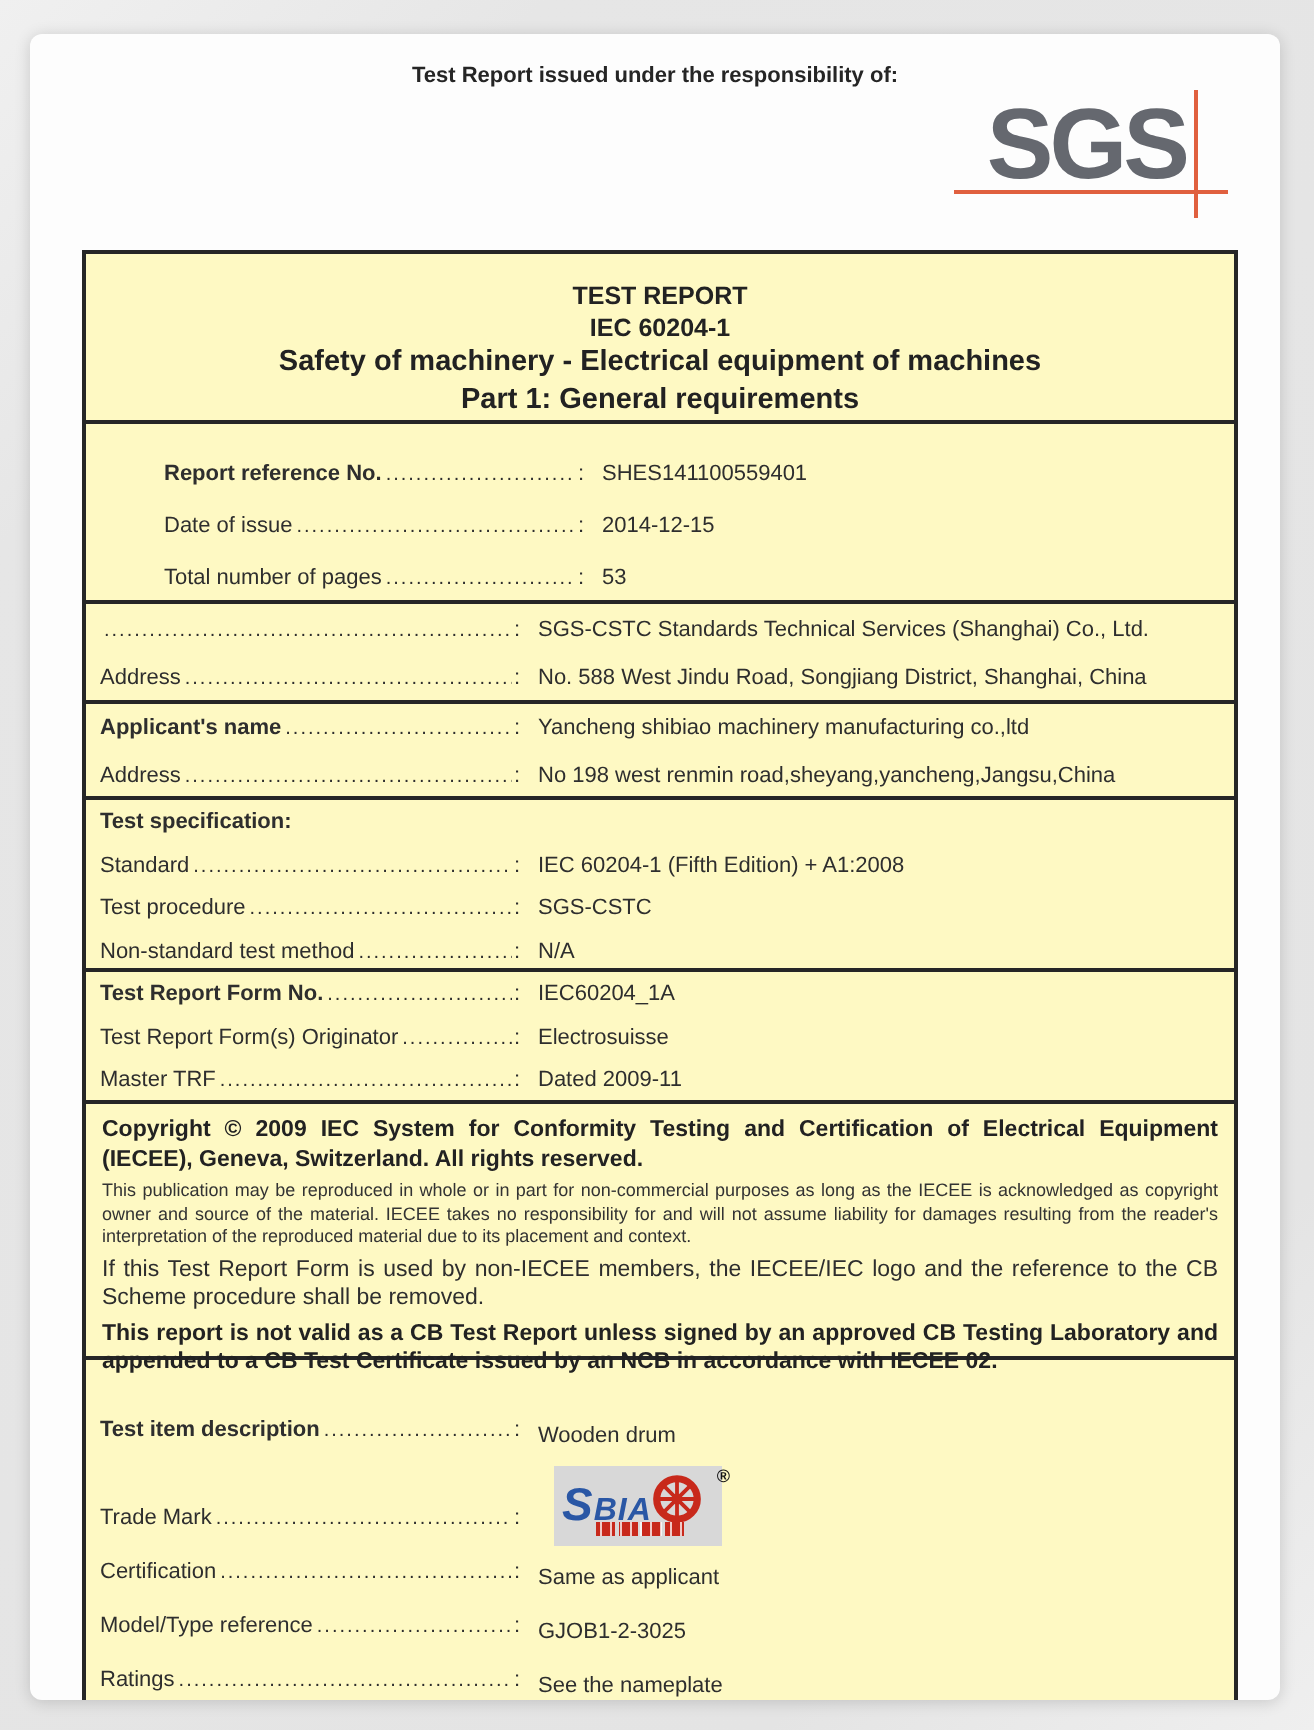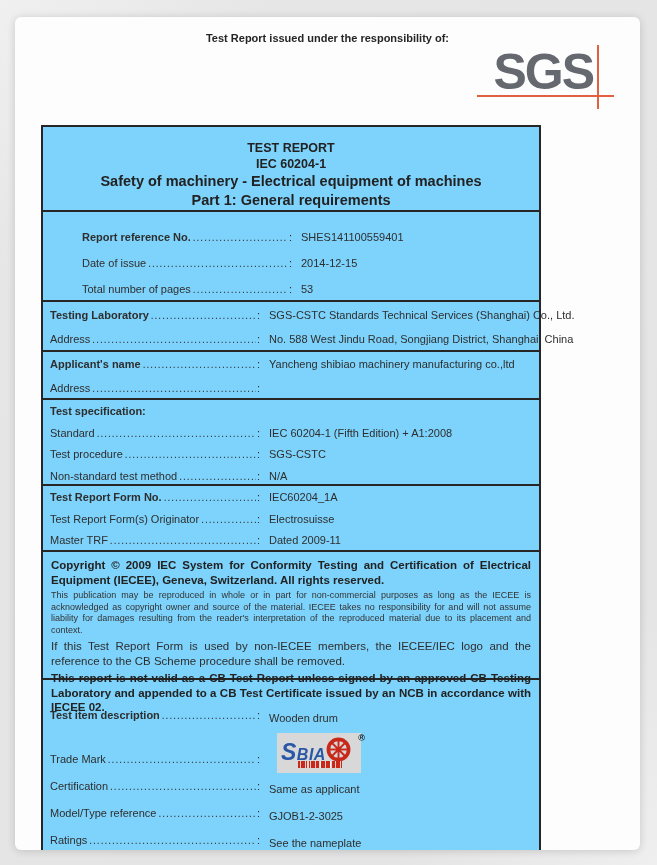--- a/index.html
+++ b/index.html
@@ -24,23 +24,23 @@
   }
   .sgs-text{
     position:absolute;top:30px;right:47px;
     font-size:50px;line-height:1;font-weight:bold;
     letter-spacing:-2px;color:#65686f;
   }
   .sgs-vline{position:absolute;left:582px;top:28px;width:2px;height:64px;}
   .sgs-hline{position:absolute;left:462px;top:78px;width:137px;height:2px;}
   
   .tbl{
-    position:absolute;left:26px;top:108px;width:500px;height:calc(100% - 108px);
+    position:absolute;left:26px;top:108px;width:578px;height:calc(100% - 108px);
     border-left:2px solid #262626;border-right:2px solid #262626;border-top:2px solid #262626;
-    box-sizing:border-box;background:#7dd3fc;
+    box-sizing:border-box;background:#fef9c3;
     display:flex;flex-direction:column;
   }
   .sec{border-bottom:2px solid #262626;box-sizing:border-box;}
   .sec-title{height:96px;text-align:center;padding-top:13px;}
   .t-sm{font-size:12.5px;font-weight:bold;line-height:16px;color:#222;}
   .t-lg{font-size:14.5px;font-weight:bold;line-height:19px;color:#222;}
   .sec1{height:90px;padding-top:12px;}
   .sec2{height:50px;padding-top:1px;}
   .sec3{height:48px;}
   .sec4{height:86px;padding-top:1px;}
@@ -131,21 +131,20 @@
             <span class="leader"></span>
             <span class="colon"></span>
           </div>
         <div class="val">53</div>
       </div>
     </div>
 
     <div class="sec sec2">
       <div class="row b">
         <div class="lbl">
-            <span class="lt">Testing Laboratory</span>
             <span class="leader"></span>
             <span class="colon"></span>
           </div>
         <div class="val">SGS-CSTC Standards Technical Services (Shanghai) Co., Ltd.</div>
       </div>
       <div class="row">
         <div class="lbl">
             <span class="lt">Address</span>
             <span class="leader"></span>
             <span class="colon"></span>
@@ -162,20 +161,21 @@
             <span class="colon"></span>
           </div>
         <div class="val">Yancheng shibiao machinery manufacturing co.,ltd</div>
       </div>
       <div class="row">
         <div class="lbl">
             <span class="lt">Address</span>
             <span class="leader"></span>
             <span class="colon"></span>
           </div>
+        <div class="val">No 198 west renmin road,sheyang,yancheng,Jangsu,China</div>
       </div>
     </div>
 
     <div class="sec sec4">
       <div class="row b no-leader">
         <div class="lbl">
             <span class="lt">Test specification:</span>
           </div>
       </div>
       <div class="row">

